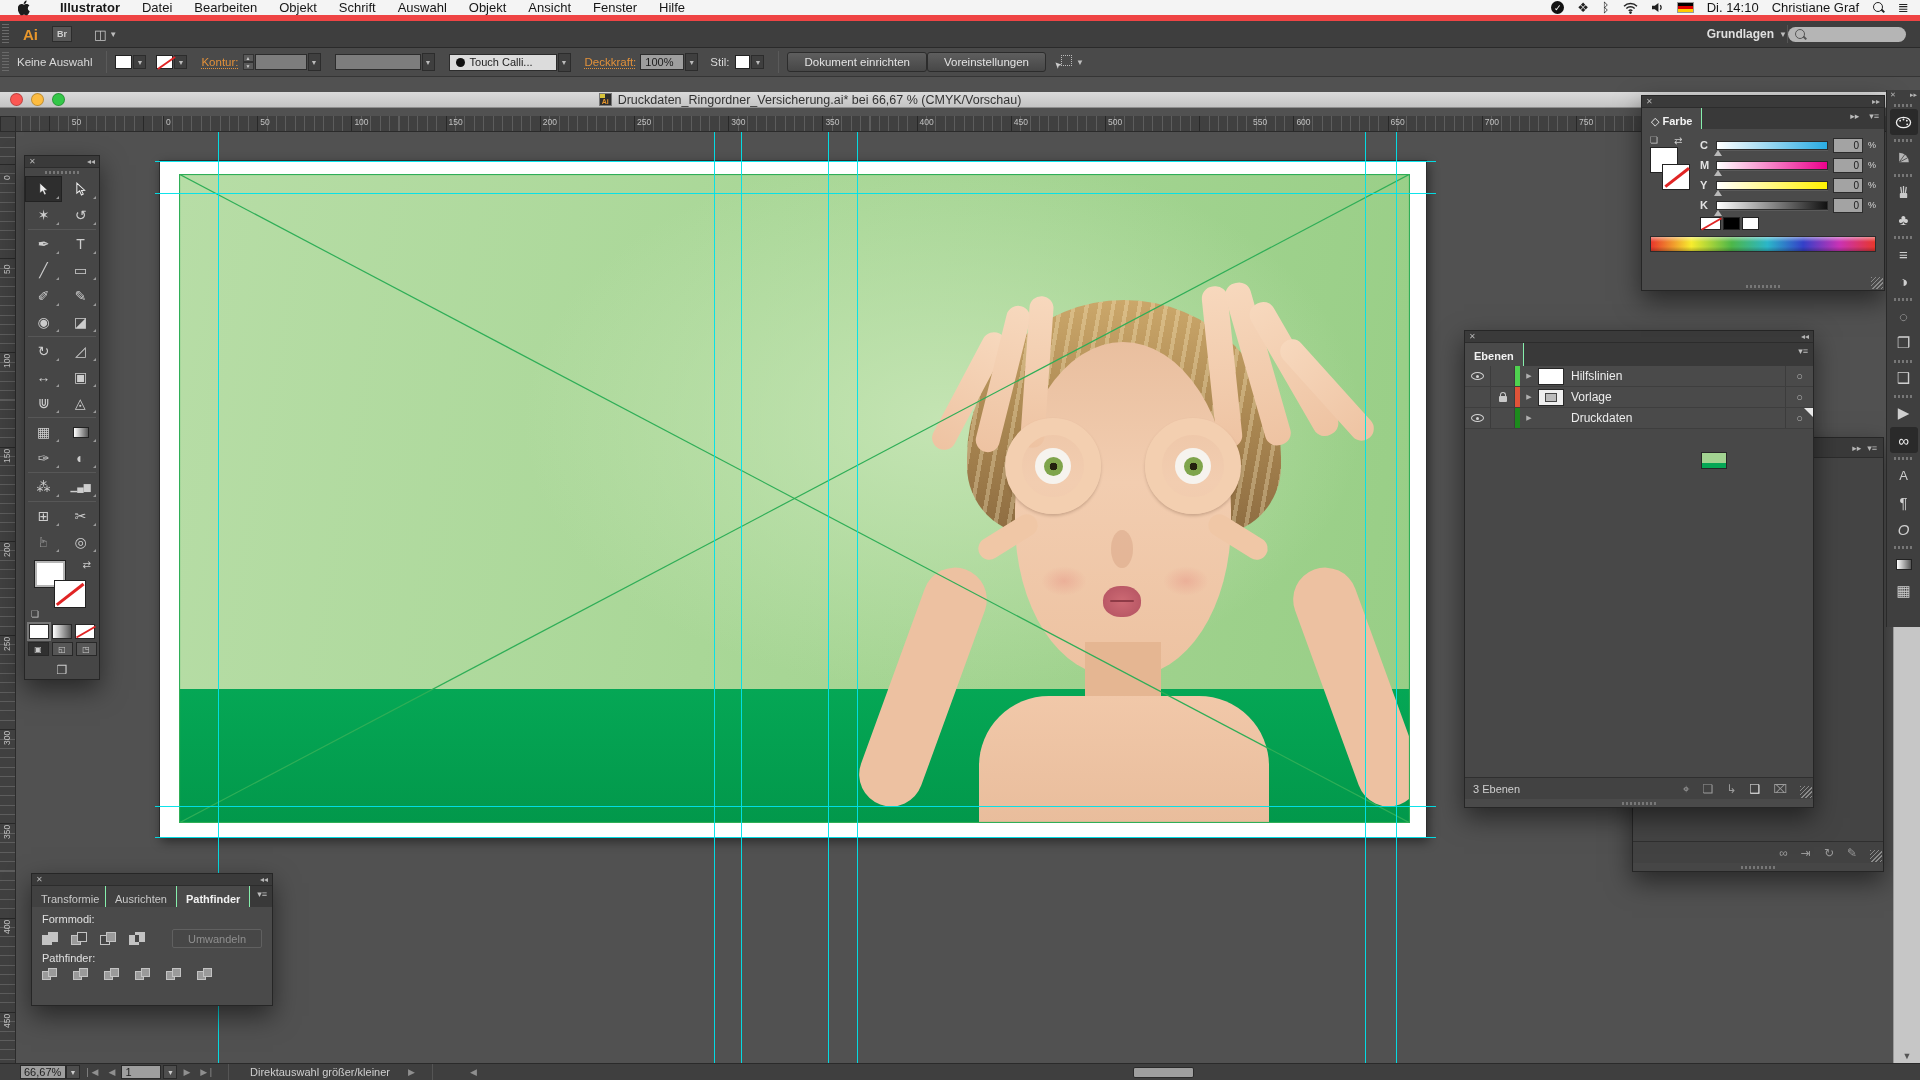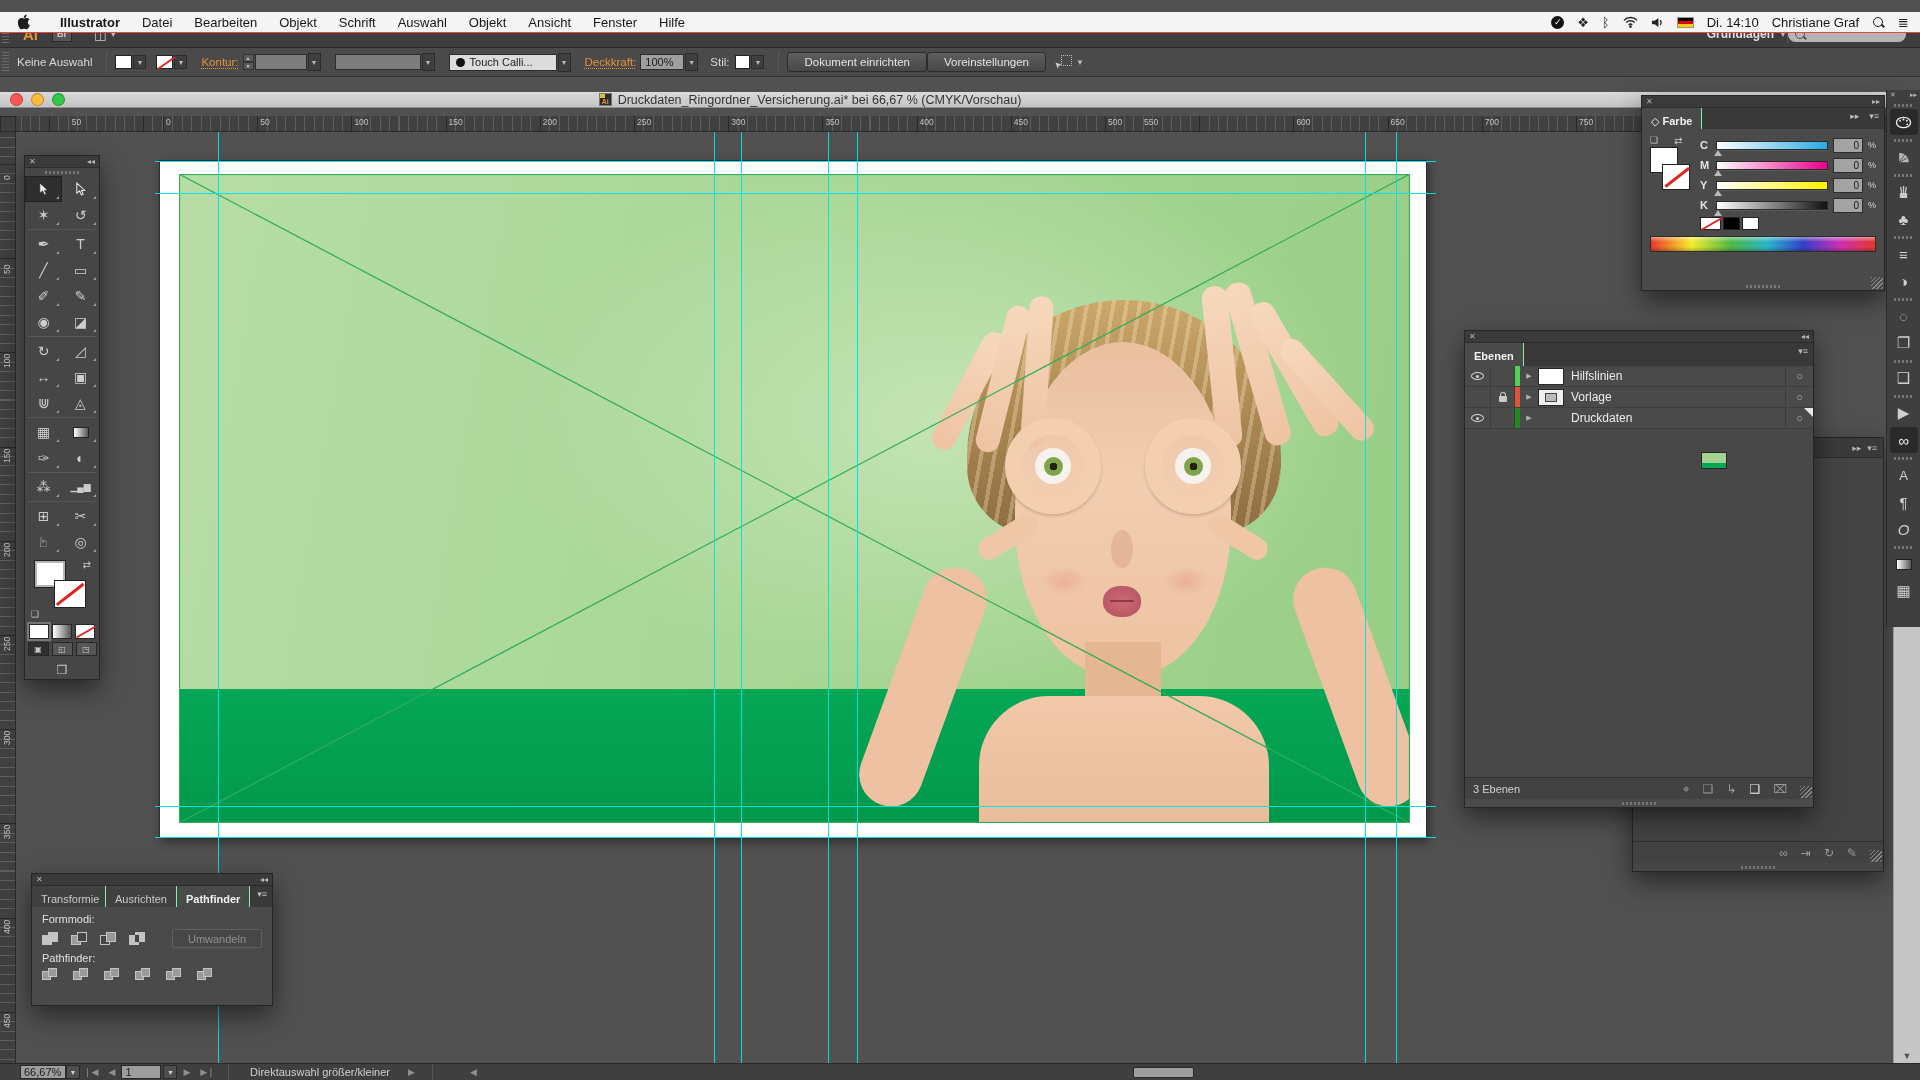--- a/index.html
+++ b/index.html
@@ -3,22 +3,22 @@
 <meta charset="utf-8">
 <style>
   html,body{margin:0;padding:0;background:#222;}
   .screen{position:relative;width:1920px;height:1080px;overflow:hidden;
     font-family:"Liberation Sans","DejaVu Sans",sans-serif;background:#515151;
     -webkit-font-smoothing:antialiased;}
   .screen *{box-sizing:border-box;}
   :root{--cyan:#00E2EA;--gg:#2FAE57;--orange:#E2913A;}
 
   
-  .menubar{position:absolute;left:0;top:12px;width:1920px;height:21px;background:#f4f4f4;
-    border-bottom:1px solid #ef4444;display:flex;align-items:center;font-size:13px;color:#161616;z-index:60;}
+  .menubar{position:absolute;left:0;top:0;width:1920px;height:21px;background:#f4f4f4;
+    border-bottom:6px solid #ef4444;display:flex;align-items:center;font-size:13px;color:#161616;z-index:60;}
   .menubar .apple{margin:0 18px 0 18px;display:flex;align-items:center;}
   .menu-item{padding:0 11px;line-height:21px;}
   .menu-item.bold{font-weight:bold;}
   .mb-right{margin-left:auto;display:flex;align-items:center;gap:13px;padding-right:12px;}
   .cc{width:13px;height:13px;border-radius:50%;background:#111;color:#fff;font-size:9px;display:flex;align-items:center;justify-content:center;}
   .mb-glyph{font-size:13px;color:#222;}
   .flag{width:17px;height:11px;display:flex;flex-direction:column;border:1px solid #999;}
   .flag i{flex:1;}
   .flag i:nth-child(1){background:#000;}
   .flag i:nth-child(2){background:#d00;}
@@ -397,21 +397,21 @@
       <span class="rlabel" style="left: 241.2px;">50</span>
       <span class="rlabel" style="left: 335.4px;">100</span>
       <span class="rlabel" style="left: 429.6px;">150</span>
       <span class="rlabel" style="left: 523.8px;">200</span>
       <span class="rlabel" style="left: 618px;">250</span>
       <span class="rlabel" style="left: 712.2px;">300</span>
       <span class="rlabel" style="left: 806.4px;">350</span>
       <span class="rlabel" style="left: 900.6px;">400</span>
       <span class="rlabel" style="left: 994.8px;">450</span>
       <span class="rlabel" style="left: 1089px;">500</span>
-      <span class="rlabel" style="left: 1125px;">550</span>
+      <span class="rlabel" style="left: 1234px;">550</span>
       <span class="rlabel" style="left: 1277.4px;">600</span>
       <span class="rlabel" style="left: 1371.6px;">650</span>
       <span class="rlabel" style="left: 1465.8px;">700</span>
       <span class="rlabel" style="left: 1560px;">750</span>
     </div>
   <div class="ruler-v" id="rulerV">
       <span class="rvlabel" style="top: 48px;">0</span>
       <span class="rvlabel" style="top: 142.2px;">50</span>
       <span class="rvlabel" style="top: 236.4px;">100</span>
       <span class="rvlabel" style="top: 330.6px;">150</span>

